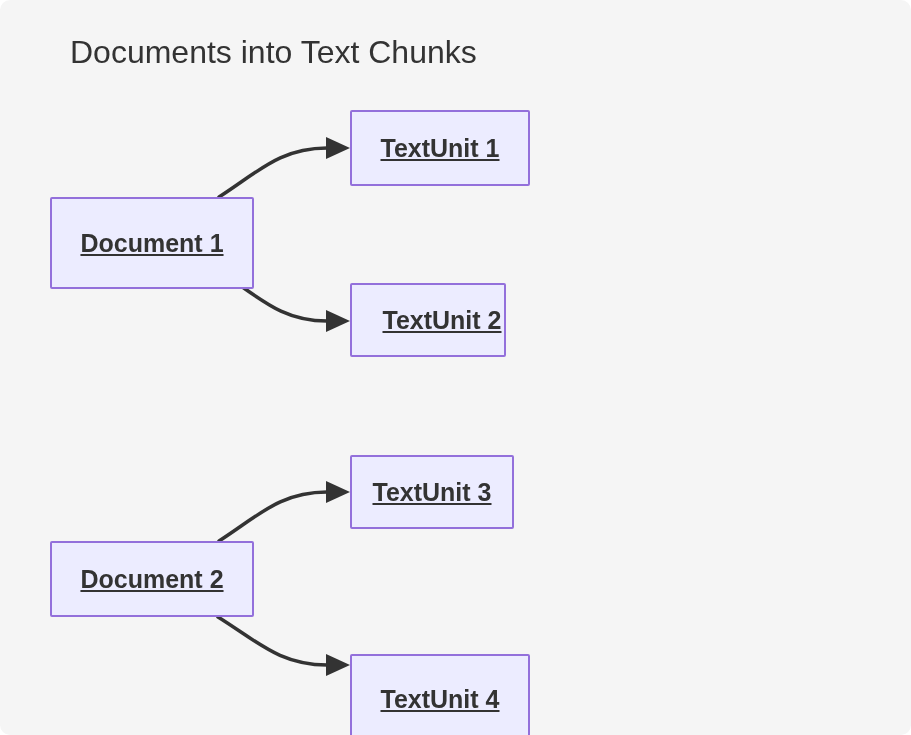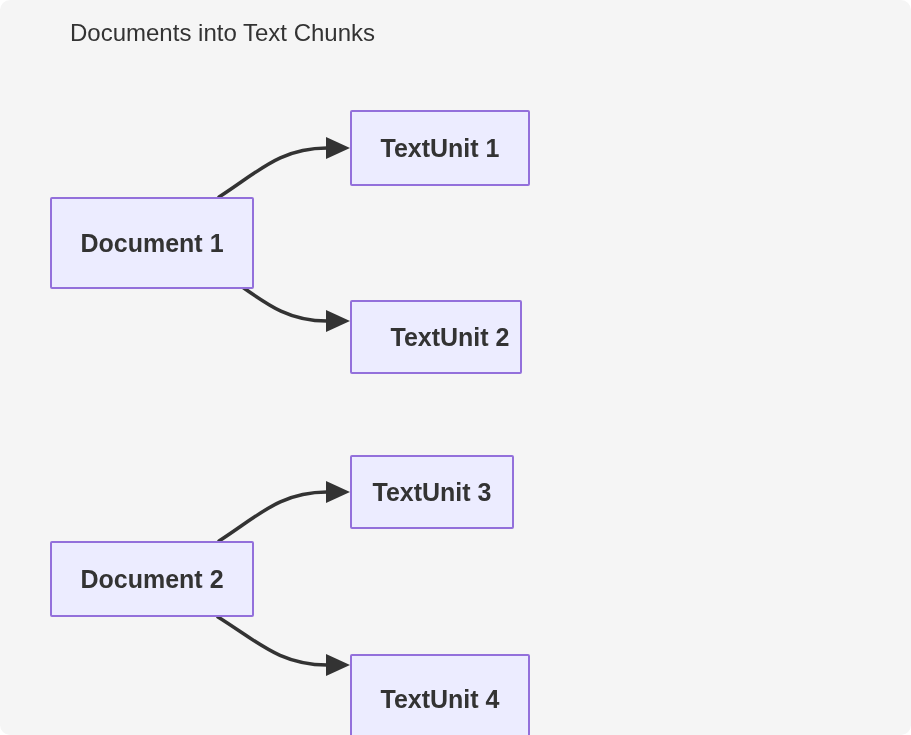--- a/index.html
+++ b/index.html
@@ -20,43 +20,44 @@
   .canvas {
     position: relative;
     width: 911px;
     height: 735px;
     background: var(--canvas-background);
     border-radius: 10px;
   }
   .diagram-title {
     position: absolute;
     left: 70px;
-    top: 19px;
-    font-size: 24px;
+    top: 34px;
+    font-size: 32px;
     line-height: 1.15;
     font-weight: 400;
     color: var(--text);
     letter-spacing: 0px;
   }
   .node {
     position: absolute;
     background: var(--node-fill);
     border: 2px solid var(--node-border);
     border-radius: 2px;
     display: flex;
     align-items: center;
     justify-content: center;
     font-size: 25px;
     font-weight: 700;
     color: var(--text);
     white-space: nowrap;
+    text-decoration: underline;
   }
   #node-doc1 { left: 50px;  top: 197px; width: 204px; height: 92px; }
   #node-tu1  { left: 350px; top: 110px; width: 180px; height: 76px; }
-  #node-tu2  { left: 350px; top: 300px; width: 172px; height: 74px; padding-left: 28px; }
+  #node-tu2  { left: 350px; top: 283px; width: 156px; height: 74px; padding-left: 28px; }
   #node-doc2 { left: 50px;  top: 541px; width: 204px; height: 76px; }
   #node-tu3  { left: 350px; top: 455px; width: 164px; height: 74px; }
   #node-tu4  { left: 350px; top: 654px; width: 180px; height: 91px; }
 
   .edges-layer {
     position: absolute;
     left: 0; top: 0;
     width: 911px;
     height: 735px;
     pointer-events: none;

